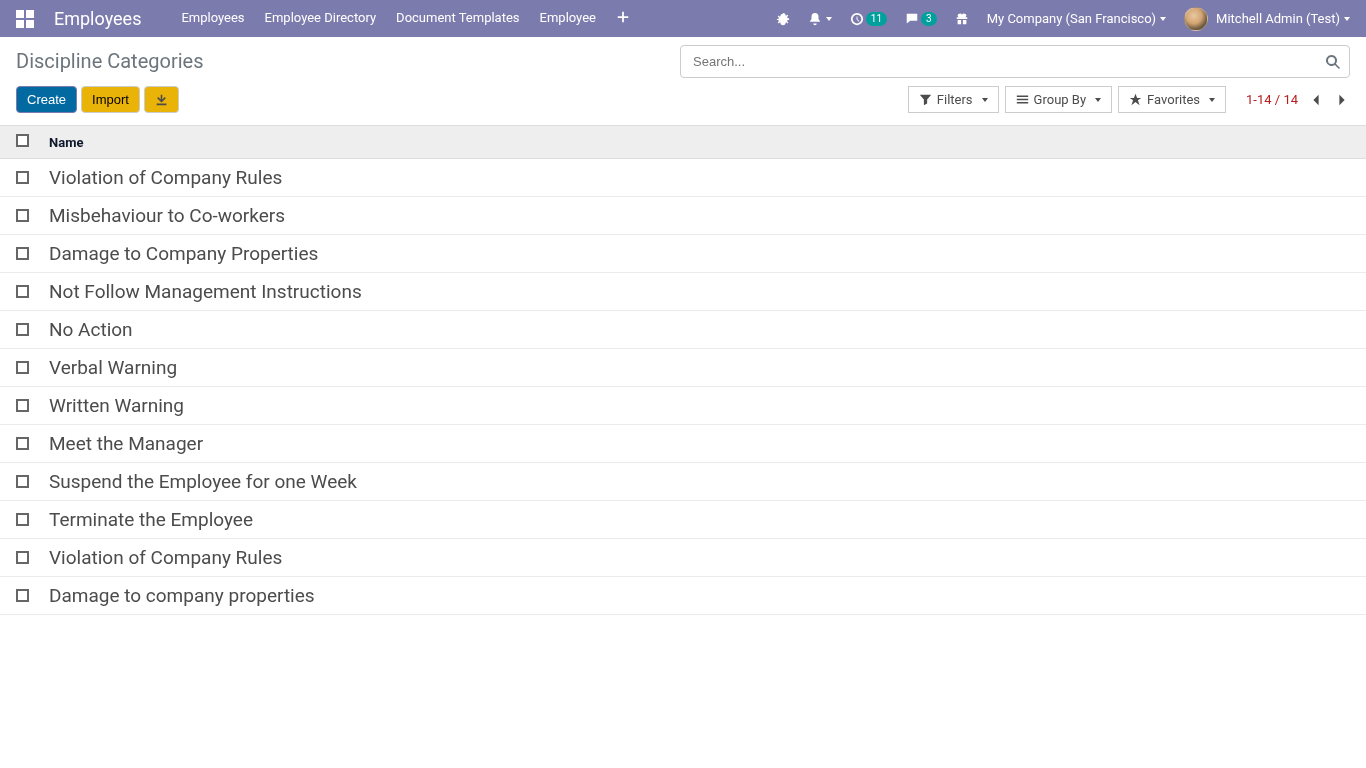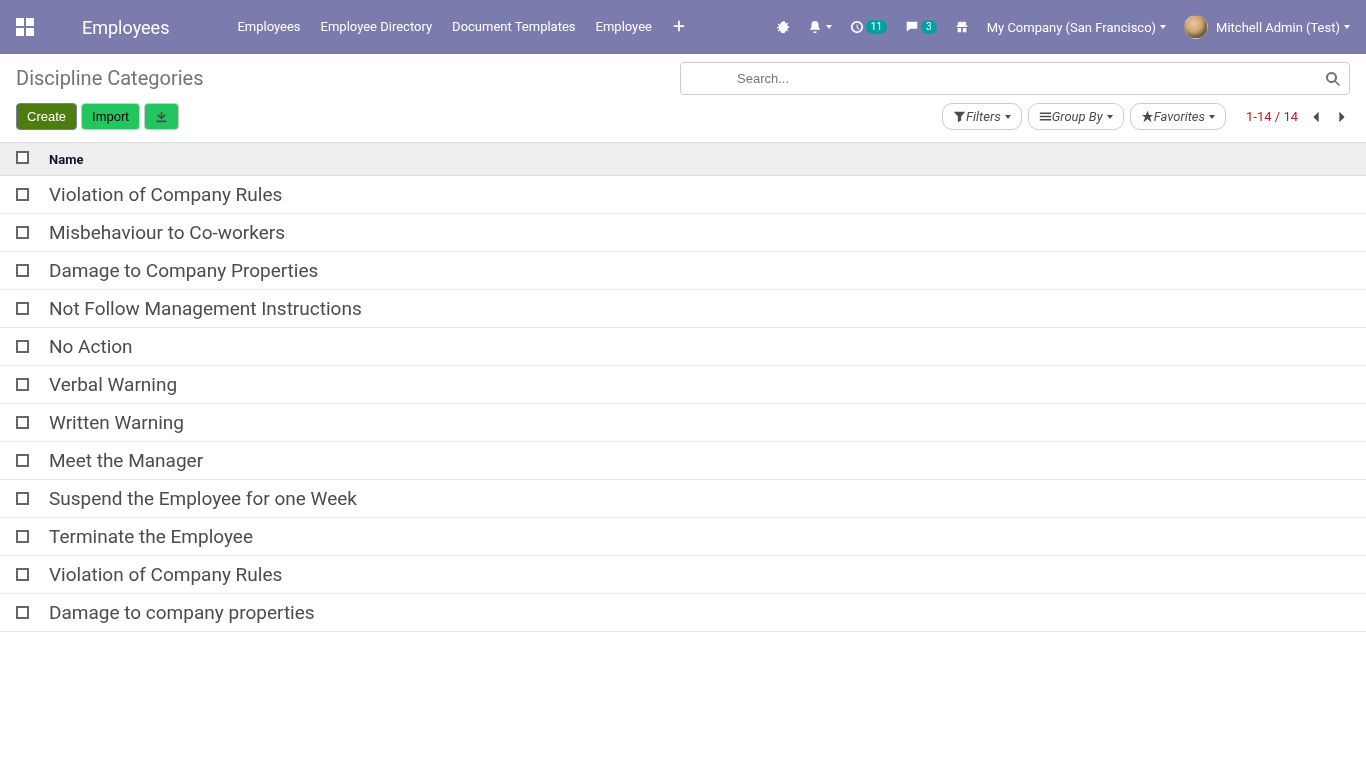--- a/index.html
+++ b/index.html
@@ -1,26 +1,25 @@
 <!DOCTYPE html>
 <html><head>
   <meta charset="utf-8">
   <style>
     * { margin: 0; padding: 0; box-sizing: border-box; }
     body { font-family: -apple-system, BlinkMacSystemFont, "Segoe UI", Roboto, "Helvetica Neue", Arial, sans-serif; font-size: 13px; color: #4c4c4c; background: #fff; }
     
     
     .navbar {
       background: #7c7bad;
-      height: 54px;
+      height: 37px;
       display: flex;
       align-items: center;
       padding: 0 16px;
       color: #fff;
-      gap: 28px;
     }
     .apps-icon {
       width: 18px; height: 18px; margin-right: 20px; cursor: pointer;
       display: grid; grid-template-columns: 1fr 1fr; grid-template-rows: 1fr 1fr; gap: 2px;
     }
     .apps-icon span { background: #fff; display: block; }
     .app-name { font-size: 18px; margin-right: 40px; }
     .nav-menu { display: flex; gap: 20px; flex: 1; }
     .nav-item { cursor: pointer; font-size: 13px; }
     .nav-right { display: flex; align-items: center; gap: 18px; }
@@ -48,34 +47,34 @@
     .cp-top { display: flex; align-items: flex-start; margin-bottom: 8px; }
     .breadcrumb-title { font-size: 20px; color: #6c757d; flex: 1; padding-top: 4px;}
     .search-box { 
       flex: 1; 
       display: flex; align-items: center;
       border: 1px solid #ccc; border-radius: 4px; 
       padding: 4px 8px;
       background: #fff;
       max-width: 670px;
     }
-    .search-input { flex: 1; border: none; outline: none; font-size: 13px; padding: 4px; margin-left: 44px; }
+    .search-input { flex: 1; border: none; outline: none; font-size: 13px; padding: 4px; }
     .search-icon-svg { width: 16px; height: 16px; fill: #6c757d; cursor: pointer; }
     .cp-bottom { display: flex; align-items: center; }
     .cp-left-buttons { display: flex; gap: 4px; flex: 1; }
     .btn { 
-      padding: 5px 10px; border: 1px solid #ccc; border-radius: 4px; background: #22c55e; 
+      padding: 5px 10px; border: 1px solid #ccc; border-radius: 4px; background: #eab308; 
       font-size: 13px; cursor: pointer; display: inline-flex; align-items: center;
     }
-    .btn-primary { background: #4d7c0f; border-color: #7c7bad; color: #fff; }
+    .btn-primary { background: #0369a1; border-color: #7c7bad; color: #fff; }
     .btn-icon-only { padding: 6px 10px; }
     .cp-middle-buttons { display: flex; gap: 6px; }
     .dropdown-btn { 
-      padding: 5px 10px; border: 1px solid #ccc; border-radius: 10px; background: #fff;
-      font-size: 13px; cursor: pointer; display: inline-flex; align-items: center;  font-style: italic;
+      padding: 5px 10px; border: 1px solid #ccc; border-radius: 0; background: #fff;
+      font-size: 13px; cursor: pointer; display: inline-flex; align-items: center; gap: 5px;
     }
     .caret-down-dark { 
       display: inline-block; margin-left: 4px;
       border-top: 4px solid #4c4c4c; border-left: 3px solid transparent; border-right: 3px solid transparent;
     }
     .cp-pager { display: flex; align-items: center; gap: 10px; margin-left: auto; padding-left: 20px; }
     .pager-text { font-size: 13px; color: #b91c1c; }
     .pager-arrow { cursor: pointer; width: 16px; height: 16px; display: flex; align-items: center; justify-content: center; }
     .pager-arrow svg { width: 10px; height: 14px; fill: #4c4c4c; }
     

